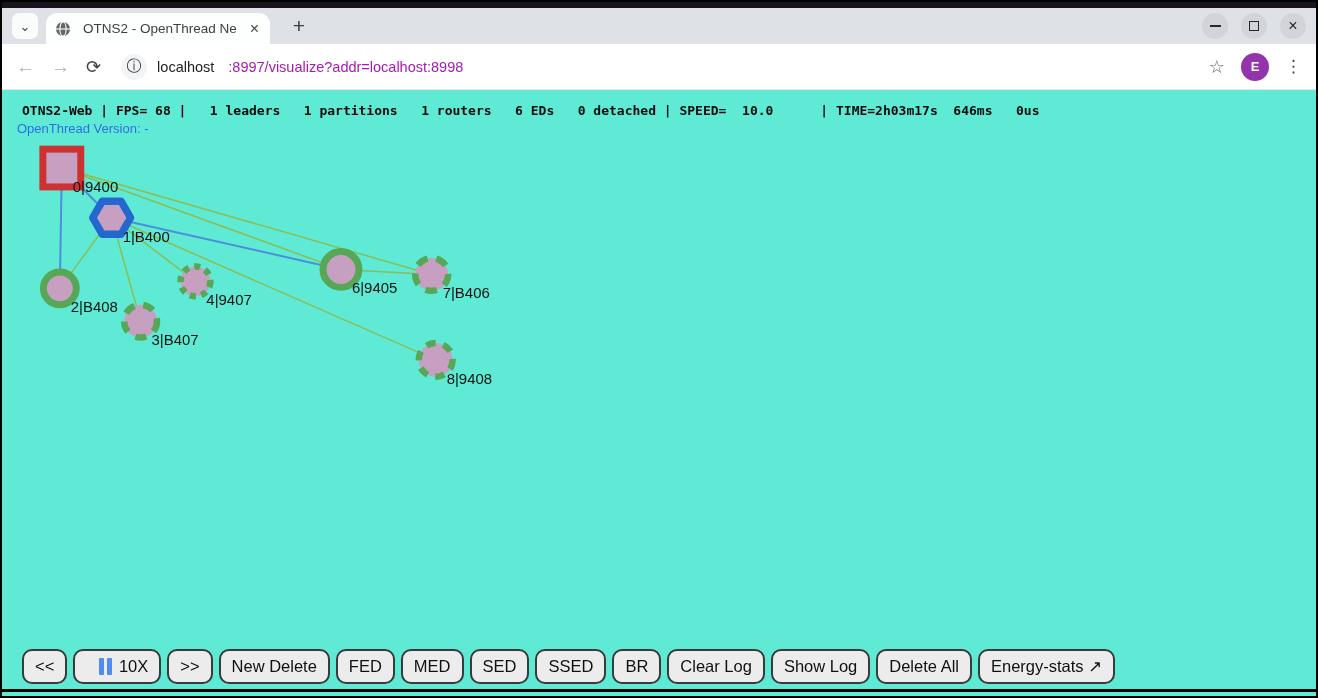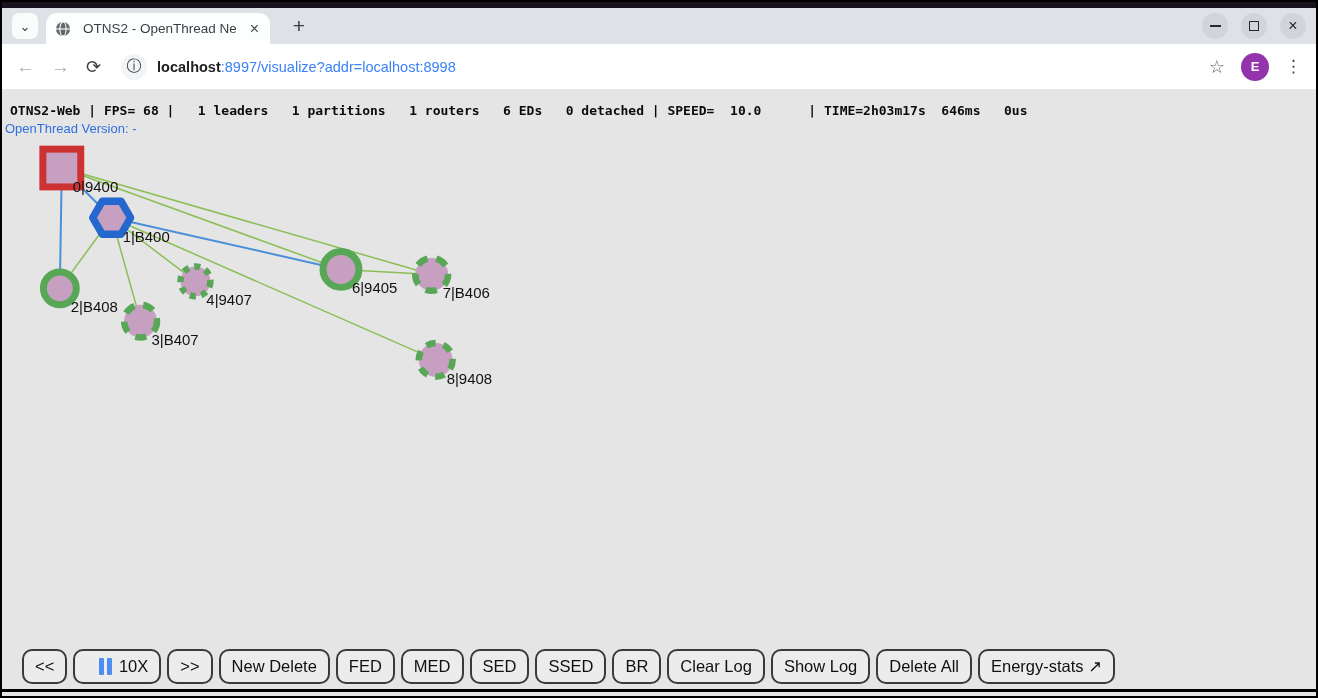--- a/index.html
+++ b/index.html
@@ -33,27 +33,27 @@
   .toolbar {
     height:46px; background:#fff; display:flex; align-items:center;
     padding:0 14px; gap:16px; border-bottom:1px solid #e6e8ea;
   }
   .nav-ico { font-size:19px; line-height:1; cursor:pointer; }
   .nav-back,.nav-fwd { color:#aaadb2; }
   .nav-reload { color:#3c4043; font-size:18px; }
   .omnibox { flex:1; display:flex; align-items:center; gap:10px; padding-left:4px; cursor:text; }
   .info-ico { width:26px; height:26px; border-radius:50%; background:#f3f4f5; display:flex; align-items:center; justify-content:center; color:#3c4043; font-size:15px; }
   .url { font-size:14.5px; white-space:nowrap; }
-  .url .host { color:#202124; font-weight:700; }
-  .url .rest { color:#3b82f6; }
+  .url .host { color:#202124; font-weight:400; }
+  .url .rest { color:#a21caf;padding-left:14px; }
   .star-ico { color:#5f6368; font-size:18px; cursor:pointer; }
   .avatar { width:28px; height:28px; border-radius:50%; background:#9334ad; color:#fff; font-size:13px; font-weight:700; display:flex; align-items:center; justify-content:center; cursor:pointer; }
   .kebab-ico { color:#3c4043; font-size:17px; letter-spacing:0; cursor:pointer; }
   
-  .content { position:relative; background:#e5e5e5; height:607px; }
+  .content { position:relative; background:#5eead4; height:607px;padding-left:12px; }
   .status-line {
     font-family:"DejaVu Sans Mono",monospace; font-weight:700; font-size:13px;
     color:#0b0b0b; white-space:pre; padding:13px 0 0 8px; line-height:16px;
   }
   .version-link { display:inline-block; font-size:13px; color:#2f6fe0; padding:2px 0 0 3px; text-decoration:none; cursor:pointer; }
   .graph-overlay { position:absolute; left:0; top:0; width:1314px; height:694px; pointer-events:none; }
   .graph-overlay .node { pointer-events:auto; cursor:pointer; }
   .graph-overlay text { font-family:"Liberation Sans",sans-serif; font-size:15px; fill:#121212; }
   
   .bottom-toolbar { position:absolute; left:20px; bottom:12px; display:flex; gap:6px; z-index:6; }

